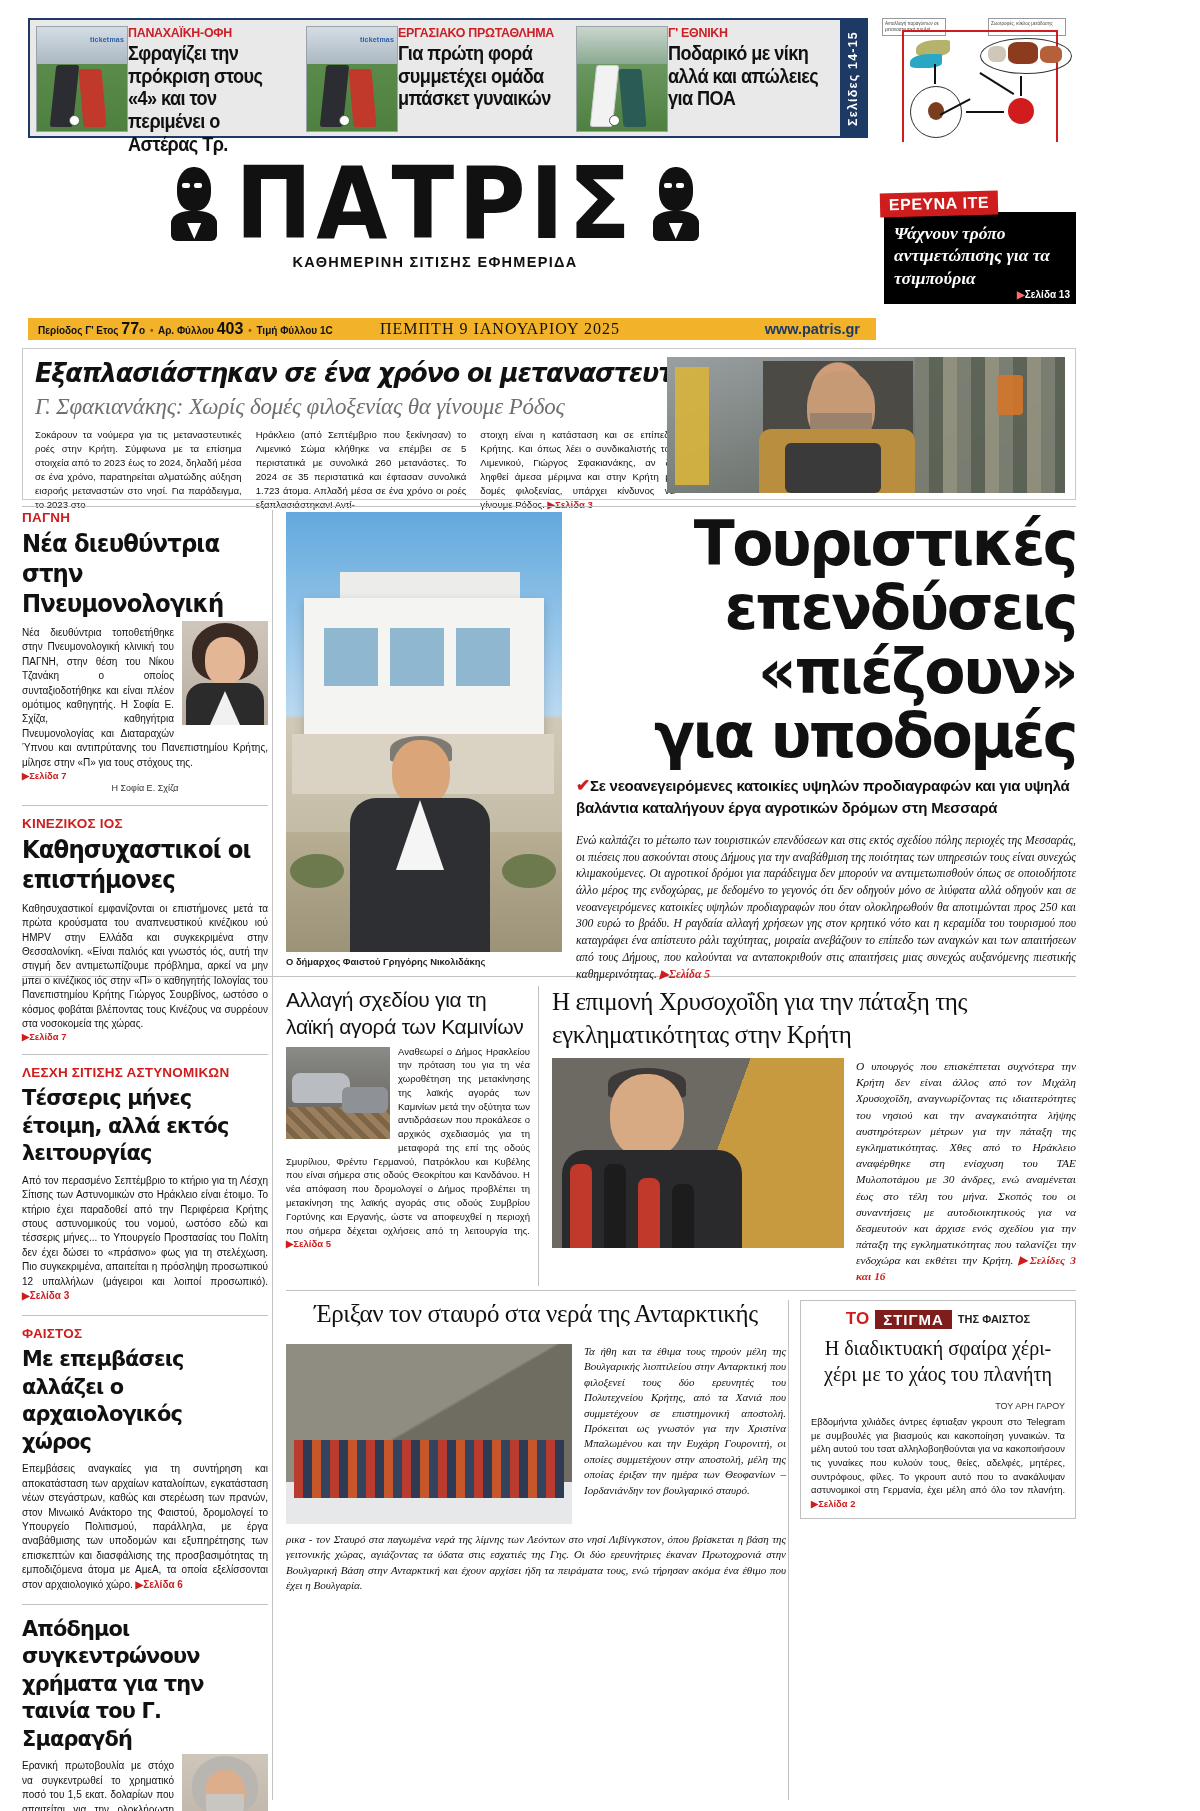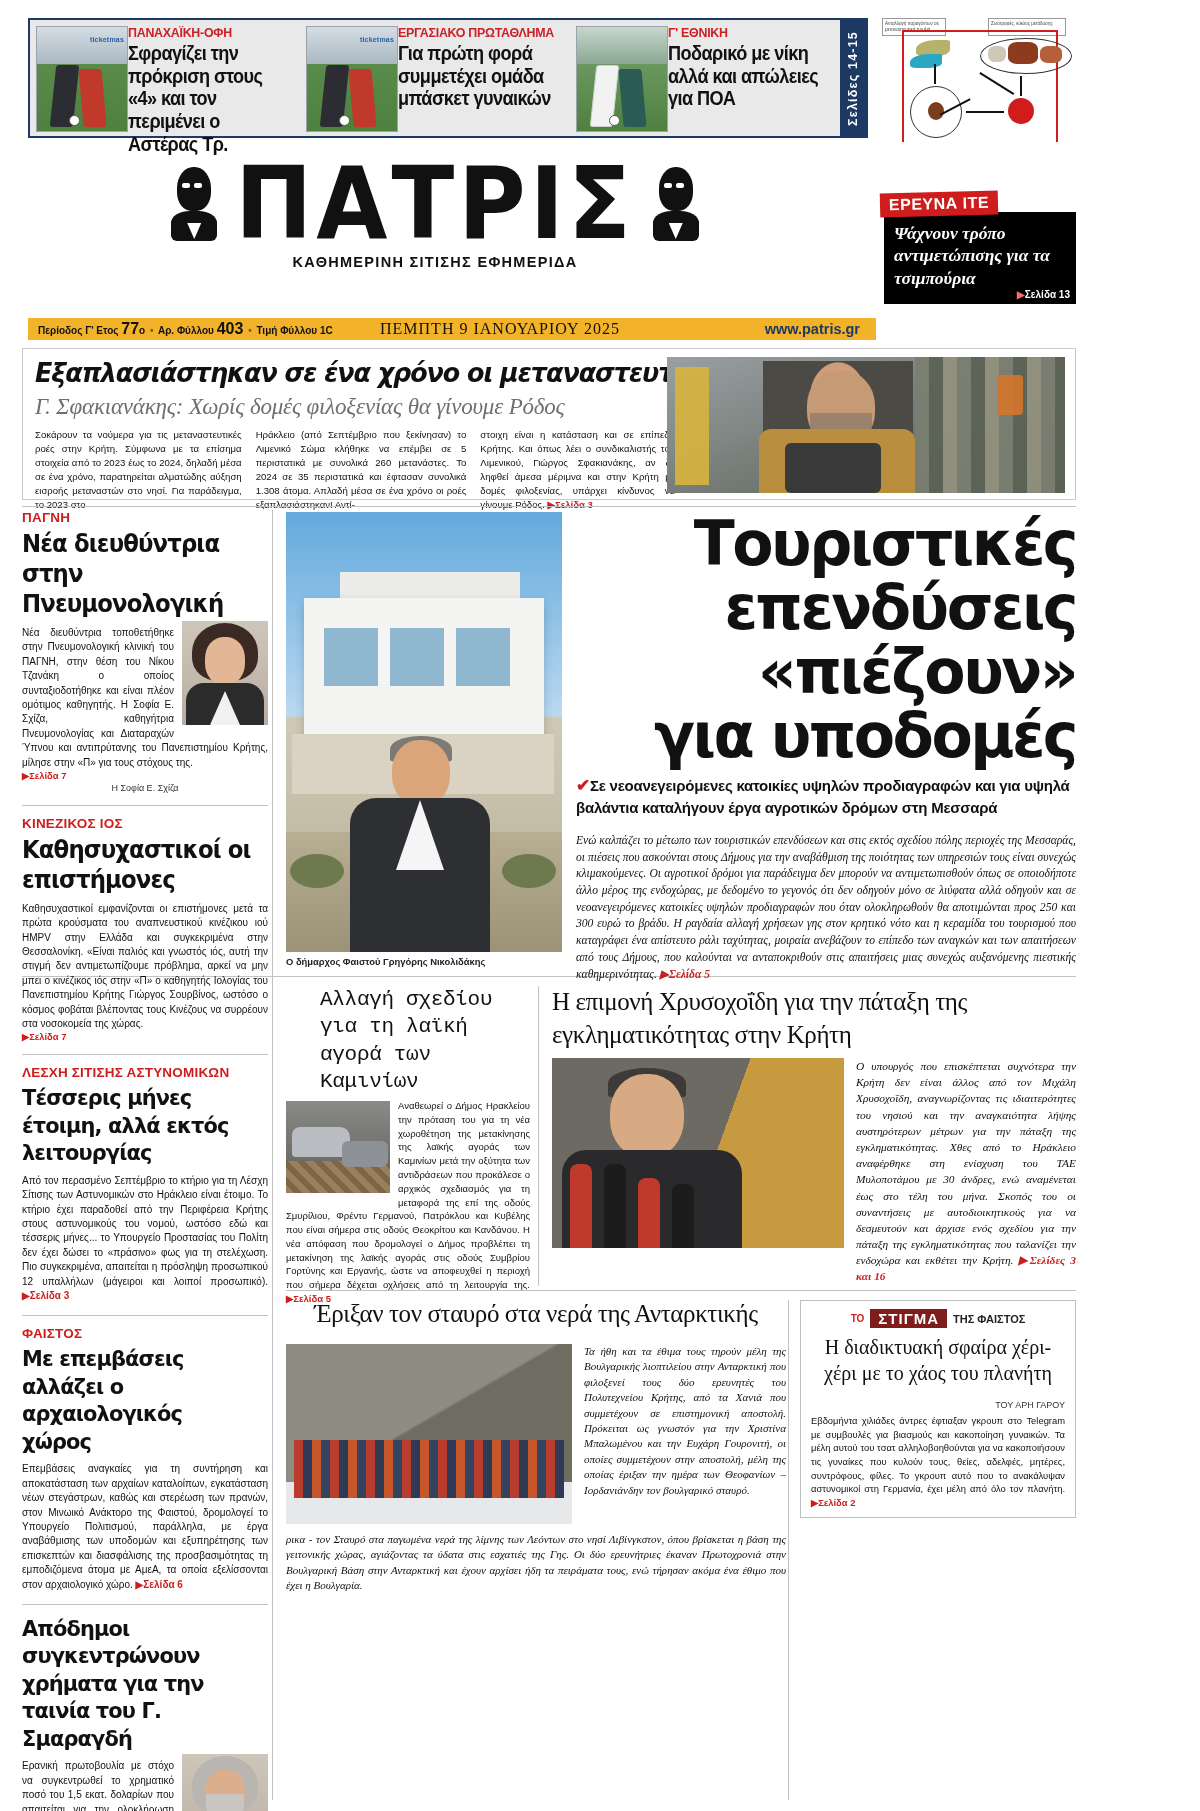--- a/index.html
+++ b/index.html
@@ -202,21 +202,21 @@
   .mainsub .check { color:#cf1d1d; font-size:17px; font-weight:bold; }
   .maintxt {
     position:absolute; left:576px; top:833px; width:500px;
     font-family:"Liberation Serif", serif; font-style:italic; font-size:11.6px; line-height:1.44;
     text-align:justify; color:#111;
   }
 
   
   .sched-box { position:absolute; left:286px; top:986px; width:244px; }
   .sched-title {
-    font-family:Liberation Mono, monospace; font-size:21px; line-height:1.3; color:#111; letter-spacing:-0.3px;margin-left:34px;
+    font-family:Liberation Sans, sans-serif; font-size:21px; line-height:1.3; color:#111; letter-spacing:-0.3px;
   }
   .sched-photo { width:104px; height:92px; float:left; margin:6px 8px 4px 0; overflow:hidden;
     background:linear-gradient(180deg,#8a8a86,#5e5c57); position:relative; }
   .sp-car { position:absolute; left:6px; top:26px; width:58px; height:30px; background:#b9bcc0; border-radius:8px 10px 4px 4px; }
   .sp-car2 { position:absolute; right:2px; top:40px; width:46px; height:26px; background:#8e9297; border-radius:6px; }
   .sp-rub { position:absolute; left:0; bottom:0; width:100%; height:32px;
     background:repeating-linear-gradient(45deg,#9b7f5c 0 6px,#7d6548 6px 12px); }
   .sched-txt { font-size:9.5px; line-height:1.45; text-align:justify; margin-top:4px; }
 
   .chryso { position:absolute; left:552px; top:986px; width:524px; }
@@ -245,21 +245,21 @@
   .ap-snow { position:absolute; left:0; bottom:0; width:100%; height:42px; background:#e6e8ea; }
   .ap-people { position:absolute; left:8px; bottom:26px; width:270px; height:58px;
     background:repeating-linear-gradient(90deg,#b93c2f 0 9px,#2f3a55 9px 18px,#c8562b 18px 27px,#34445f 27px 36px); }
   .antarc-txt { position:absolute; left:298px; top:44px; width:202px;
     font-family:"Liberation Serif", serif; font-style:italic; font-size:11px; line-height:1.4; text-align:justify; }
   .antarc-bottom { position:absolute; left:0; top:232px; width:500px;
     font-family:"Liberation Serif", serif; font-style:italic; font-size:11px; line-height:1.4; text-align:justify; }
 
   .stigma { position:absolute; left:800px; top:1300px; width:276px; border:1px solid #c0c0c0; padding:8px 10px; }
   .stigma-badge { display:flex; align-items:center; justify-content:center; gap:6px; }
-  .st-to { font-size:10px; font-weight:bold; color:#cf1d1d; }
+  .st-to { font-size:17px; font-weight:bold; color:#cf1d1d; }
   .st-word { background:#7f1d1d; color:#fff; font-weight:bold; font-size:15px; padding:1px 8px; letter-spacing:1px; }
   .st-day { font-size:11px; font-weight:bold; color:#222; }
   .stigma-title { font-family:"Liberation Serif", serif; font-size:20px; line-height:1.3; text-align:center; margin-top:6px; }
   .stigma-by { font-size:9px; font-weight:normal; text-align:right; margin-top:14px; color:#333; }
   .stigma-txt { font-size:9.4px; line-height:1.45; text-align:justify; margin-top:4px; }
 
   .sep { position:absolute; background:#c2c2c2; }
 </style>
 </head>
 <body>
@@ -379,21 +379,21 @@
   </div>
   <div class="ib-date">ΠΕΜΠΤΗ 9 ΙΑΝΟΥΑΡΙΟΥ 2025</div>
   <div class="ib-site">www.patris.gr</div>
 </div>
 
 <div class="lead">
   <div class="lead-head">Εξαπλασιάστηκαν σε ένα χρόνο οι μεταναστευτικές ροές στην Κρήτη</div>
   <div class="lead-sub">Γ. Σφακιανάκης: Χωρίς δομές φιλοξενίας θα γίνουμε Ρόδος</div>
   <div class="lead-cols">
     <p>Σοκάρουν τα νούμερα για τις μεταναστευτικές ροές στην Κρήτη. Σύμφωνα με τα επίσημα στοιχεία από το 2023 έως το 2024, δηλαδή μέσα σε ένα χρόνο, παρατηρείται αλματώδης αύξηση εισροής μεταναστών στο νησί. Για παράδειγμα, το 2023 στο</p>
-    <p>Ηράκλειο (από Σεπτέμβριο που ξεκίνησαν) το Λιμενικό Σώμα κλήθηκε να επέμβει σε 5 περιστατικά με συνολικά 260 μετανάστες. Το 2024 σε 35 περιστατικά και έφτασαν συνολικά 1.308 άτομα. Απλαδή μέσα σε ένα χρόνο οι ροές εξαπλασιάστηκαν! Αντί-</p>
+    <p>Ηράκλειο (από Σεπτέμβριο που ξεκίνησαν) το Λιμενικό Σώμα κλήθηκε να επέμβει σε 5 περιστατικά με συνολικά 260 μετανάστες. Το 2024 σε 35 περιστατικά και έφτασαν συνολικά 1.723 άτομα. Απλαδή μέσα σε ένα χρόνο οι ροές εξαπλασιάστηκαν! Αντί-</p>
     <p><span>στοιχη είναι η κατάσταση και σε επίπεδο Κρήτης. Και όπως λέει ο συνδικαλιστής του Λιμενικού, Γιώργος Σφακιανάκης, αν δε ληφθεί άμεσα μέριμνα και στην Κρήτη με δομές φιλοξενίας, υπάρχει κίνδυνος να γίνουμε Ρόδος.</span>
       <span class="pg">▶<span>Σελίδα 3</span></span>
     </p>
   </div>
   <div class="lead-photo">
     <div class="lp-sky"></div>
     <div class="lp-yellow"></div>
     <div class="lp-crowd"></div>
     <div class="lp-orange"></div>
     <div class="lp-man"></div>

